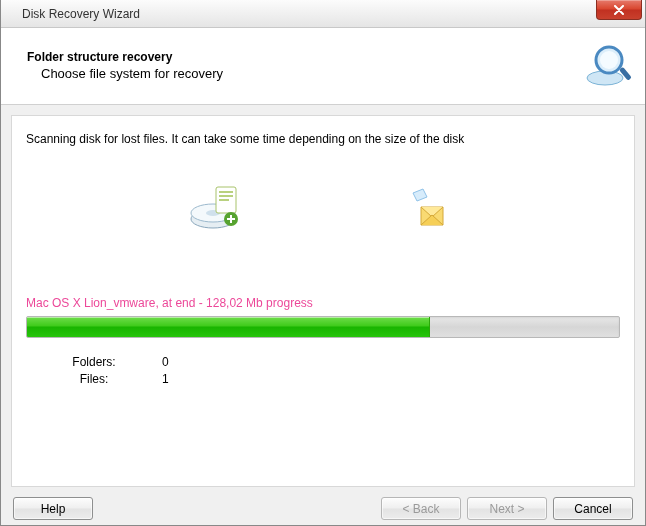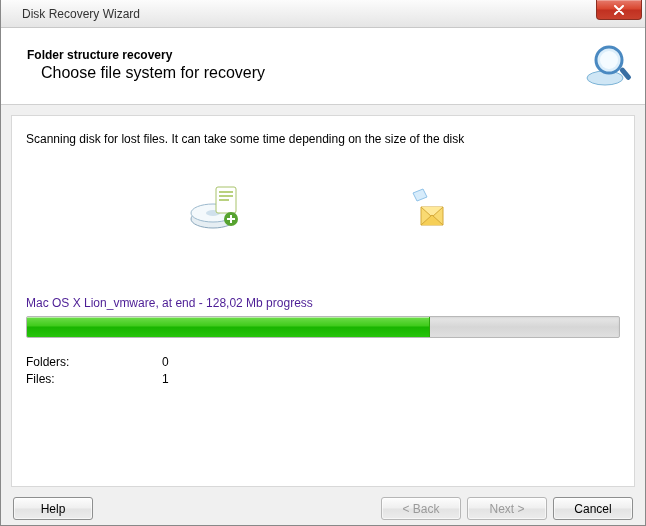--- a/index.html
+++ b/index.html
@@ -54,42 +54,42 @@
     justify-content: space-between;
   }
   .header-text h2 {
     margin: 0 0 2px 0;
     font-size: 12px;
     font-weight: bold;
     color: #000;
   }
   .header-text p {
     margin: 0 0 0 14px;
-    font-size: 16px;
+    font-size: 13px;
     color: #000;
   }
   .header-icon { width: 50px; height: 50px; }
   .content {
     background: #fff;
     margin: 10px;
     border: 1px solid #d8d8d8;
     padding: 16px 14px 14px 14px;
     height: 372px;
     position: relative;
   }
   .scan-text { color: #000; margin-bottom: 30px; }
   .icons-row {
     display: flex;
     justify-content: center;
     gap: 160px;
     margin: 20px 0 56px 0;
     height: 64px;
     align-items: center;
   }
-  .progress-label { margin-bottom: 6px; color: #4c1d95; }
+  .progress-label { margin-bottom: 6px; color: #ec4899; }
   .progress-bar {
     width: 100%;
     height: 22px;
     background: linear-gradient(to bottom, #e8e8e8, #d6d6d6 50%, #e0e0e0);
     border: 1px solid #b8b8b8;
     border-radius: 2px;
     overflow: hidden;
     margin-bottom: 14px;
     box-shadow: inset 0 1px 2px rgba(0,0,0,0.08);
   }
@@ -100,21 +100,21 @@
       #6edd4a 0%,
       #3ecb1a 45%,
       #18b400 50%,
       #27c40c 100%);
     border-right: 1px solid #2aa808;
     box-shadow: inset 0 1px 0 rgba(255,255,255,0.5);
   }
   .stats { display: table; border-spacing: 0 3px; }
   .stats div { display: table-row; }
   .stats span { display: table-cell; }
-  .stats span:first-child { width: 136px; }
+  .stats span:first-child { width: 136px; text-align: center; }
   .button-bar {
     display: flex;
     align-items: center;
     padding: 0 12px 8px 12px;
     gap: 6px;
   }
   .button-bar .spacer { flex: 1; }
   button.win {
     height: 23px;
     min-width: 80px;

